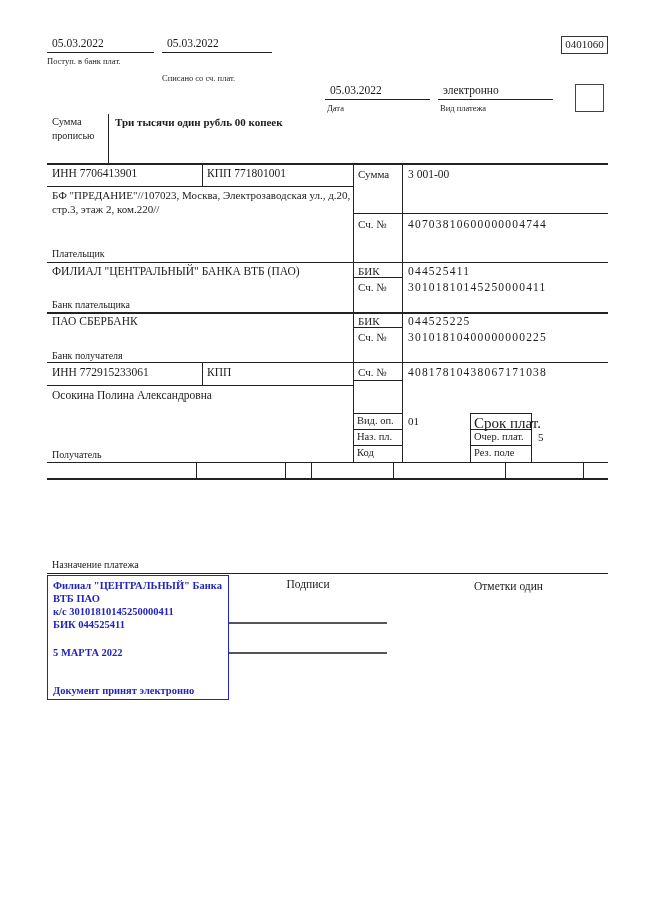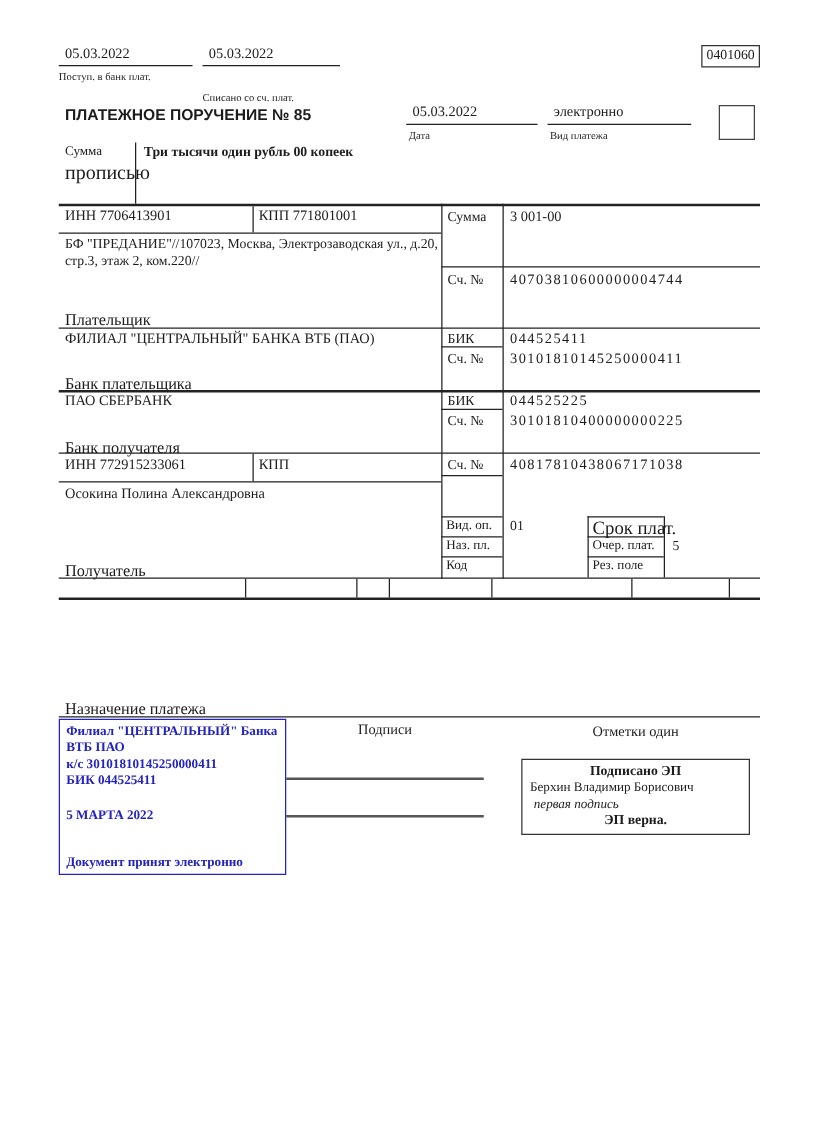--- a/index.html
+++ b/index.html
@@ -5,21 +5,21 @@
   * { margin:0; padding:0; box-sizing:border-box; }
   html,body { background:#ffffff; }
   .page {
     position:relative; width:659px; height:911px; background:#fff;
     font-family:"Liberation Serif", serif; color:#1c1c1c; overflow:hidden;
   }
   .t   { position:absolute; font-size:11px; white-space:nowrap; }
   .t2  { position:absolute; font-size:11.5px; white-space:nowrap; }
   .num { letter-spacing:1.2px; }
   .lbl { position:absolute; font-size:8.5px; white-space:nowrap; }
-  .lbl2{ position:absolute; font-size:13px; white-space:nowrap; }
+  .lbl2{ position:absolute; font-size:10px; white-space:nowrap; }
   .hl  { position:absolute; background:#222; height:1px; }
   .vl  { position:absolute; background:#222; width:1px; }
   .thick { height:2px; }
   .box { position:absolute; border:1.5px solid #333; background:#fff; }
   .title { position:absolute; font-family:"Liberation Sans", sans-serif; font-weight:bold; font-size:12.5px; white-space:nowrap; }
   .wrap { position:absolute; font-size:11px; line-height:14px; }
   .center { text-align:center; }
   .stamp {
     position:absolute; left:47px; top:575px; width:182px; height:125px;
     border:1.5px solid #2323c0; color:#2323c0; font-weight:bold; font-size:10.5px; line-height:13px;
@@ -44,34 +44,33 @@
   <div class="t2" style="left:52px; top:37px;">05.03.2022</div>
   <div class="hl" style="left:47px; top:52px; width:107px;"></div>
   <div class="lbl" style="left:47px; top:56px;">Поступ. в банк плат.</div>
 
   <div class="t2" style="left:167px; top:37px;">05.03.2022</div>
   <div class="hl" style="left:162px; top:52px; width:110px;"></div>
   <div class="lbl" style="left:162px; top:56px;margin-top:17px;">Списано со сч. плат.</div>
 
   <div class="box center" style="left:561px; top:36px; width:47px; height:18px; font-size:11px; line-height:15px;">0401060</div>
 
-  <div class="title" style="left:52px; top:85px;">ПЛАТЕЖНОЕ ПОРУЧЕНИЕ № 85</div>
 
   <div class="t2" style="left:330px; top:84px;">05.03.2022</div>
   <div class="hl" style="left:325px; top:99px; width:105px;"></div>
   <div class="lbl" style="left:327px; top:103px;">Дата</div>
 
   <div class="t2" style="left:443px; top:84px;">электронно</div>
   <div class="hl" style="left:438px; top:99px; width:115px;"></div>
   <div class="lbl" style="left:440px; top:103px;">Вид платежа</div>
 
   <div class="box" style="left:575px; top:84px; width:29px; height:28px; border-color:#444;"></div>
 
   <div class="lbl2" style="left:52px; top:116px; font-size:10.5px;">Сумма</div>
-  <div class="lbl2" style="left:52px; top:130px; font-size:16px;">прописью</div>
+  <div class="lbl2" style="left:52px; top:130px; font-size:10px;">прописью</div>
   <div class="vl" style="left:108px; top:114px; height:49px;"></div>
   <div class="t" style="left:115px; top:116px;font-weight:bold;">Три тысячи один рубль 00 копеек</div>
 
   <div class="hl thick" style="left:47px; top:163px; width:561px;"></div>
   <div class="hl" style="left:47px; top:186px; width:306px;"></div>
   <div class="vl" style="left:202px; top:165px; height:21px;"></div>
   <div class="hl" style="left:47px; top:262px; width:561px;"></div>
   <div class="hl thick" style="left:47px; top:312px; width:561px;"></div>
   <div class="hl" style="left:47px; top:362px; width:561px;"></div>
   <div class="vl" style="left:202px; top:363px; height:22px;"></div>
@@ -152,20 +151,14 @@
       <div>5 МАРТА 2022</div>
     </div>
     <div class="foot">Документ принят электронно</div>
   </div>
 
   <div class="t2 center" style="left:229px; top:578px; width:158px;">Подписи</div>
   <div class="sigline" style="top:622px;"></div>
   <div class="sigline" style="top:652px;"></div>
 
   <div class="t2 center" style="left:417px; top:580px; width:183px;">Отметки один</div>
-  <div class="esign">
-    <div class="ttl">Подписано ЭП</div>
-    <div class="nm">Берхин Владимир Борисович</div>
-    <div class="sub">первая подпись</div>
-    <div class="ver">ЭП верна.</div>
-  </div>
 
 </div>
 
 </body></html>

